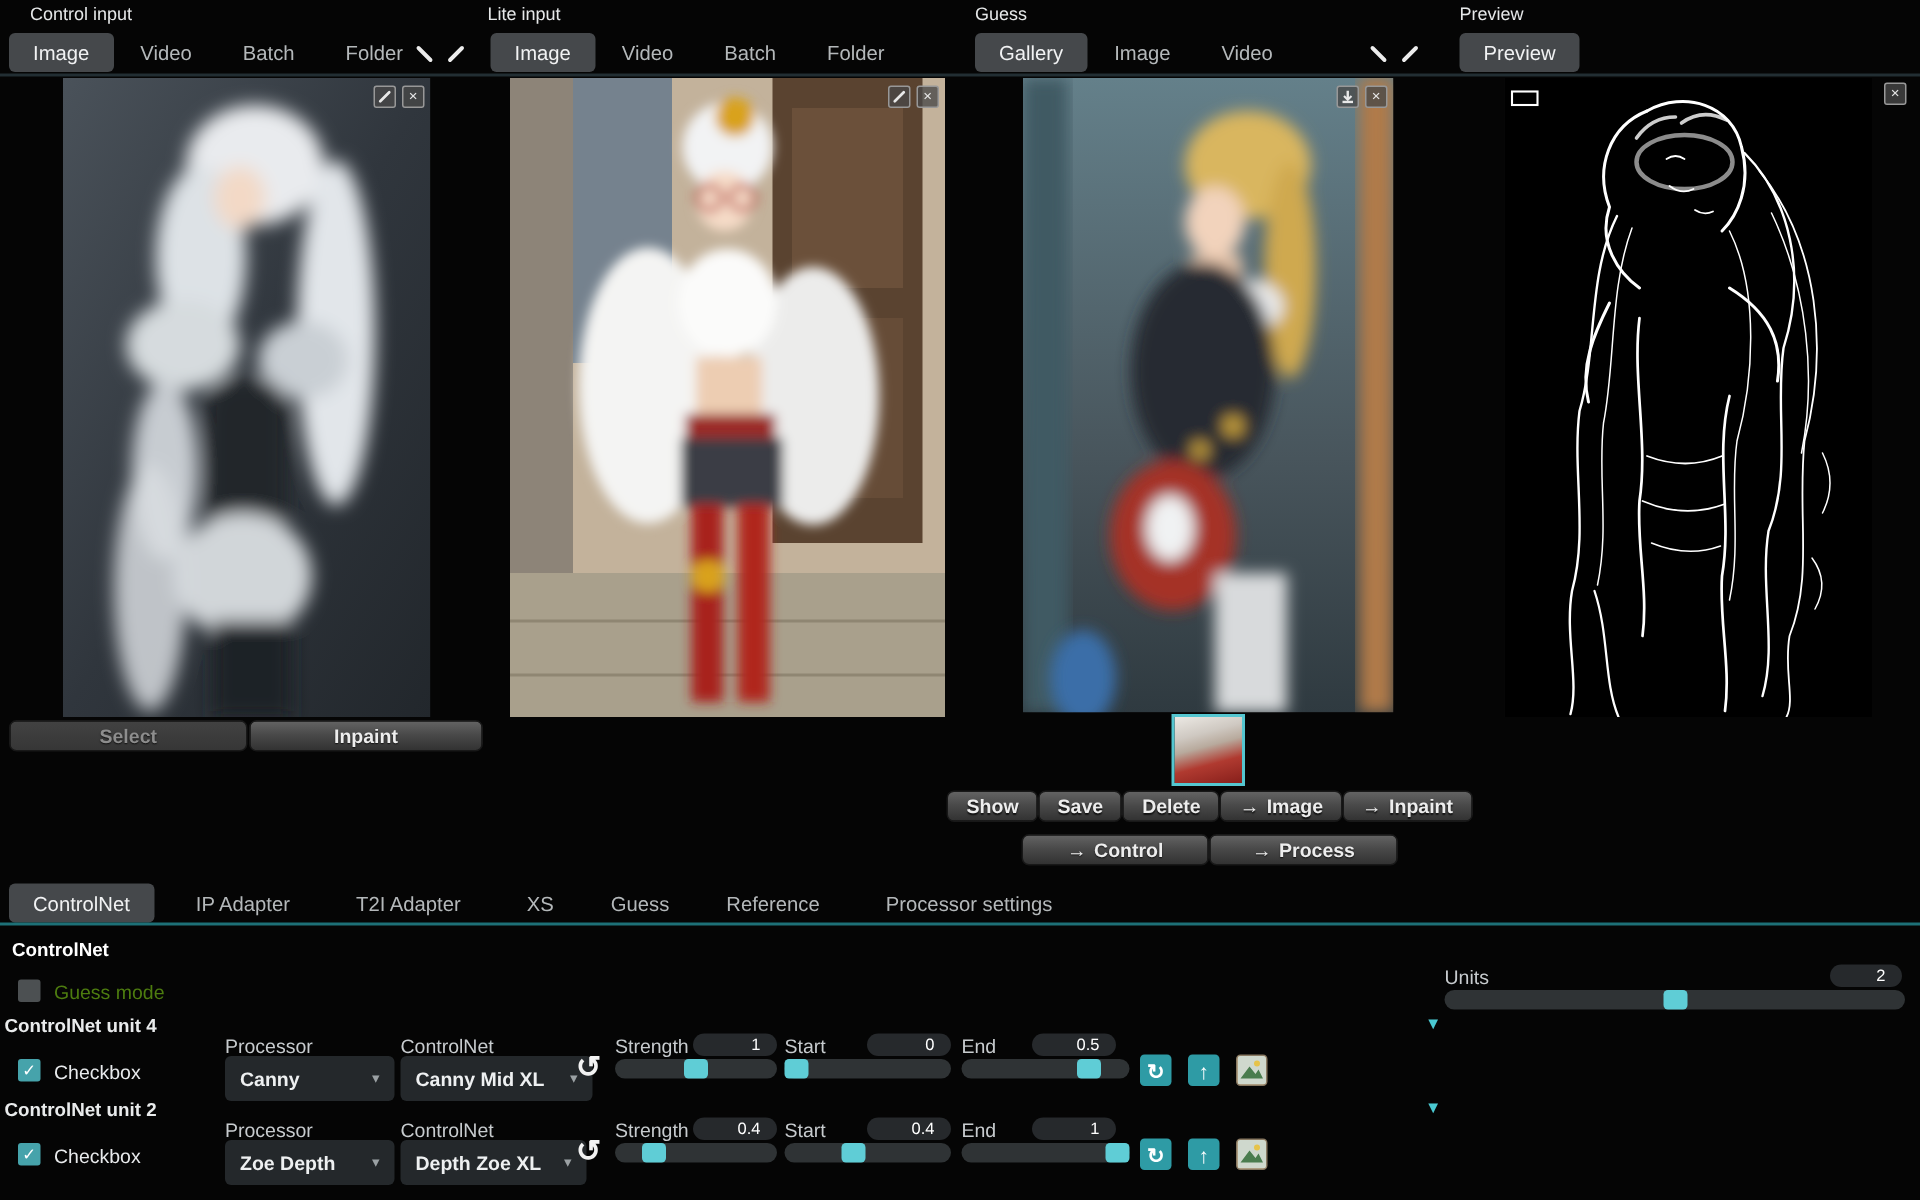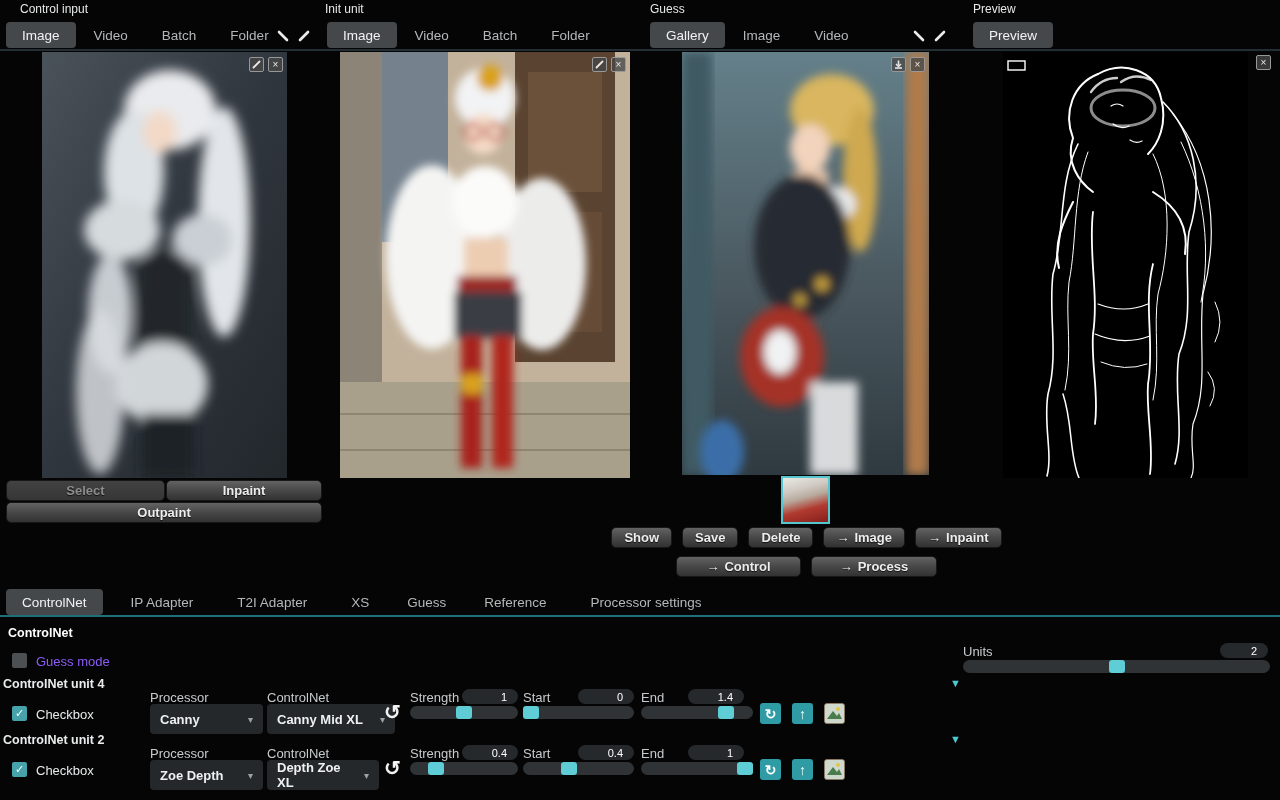--- a/index.html
+++ b/index.html
@@ -15,21 +15,21 @@
   .corner{position:absolute;top:5px;right:4px;display:flex;gap:4px;}
   .cbtn{width:15px;height:15px;background:rgba(72,72,72,.78);border:1px solid #989898;border-radius:2px;color:#e8e8e8;
         font-size:10px;line-height:1;display:flex;align-items:center;justify-content:center;padding:0;cursor:pointer;}
   .gbtn{position:absolute;background:linear-gradient(#636363,#4a4a4a 45%,#323232);border:1px solid #181818;border-radius:5px;
         color:#ededed;font-size:13px;font-weight:600;text-shadow:0 1px 1px rgba(0,0,0,.75);
         display:flex;align-items:center;justify-content:center;height:21px;box-sizing:border-box;cursor:pointer;}
   .gbtn.disabled{background:linear-gradient(#424242,#363636);color:#8d8d8d;}
   .fbtn{background:linear-gradient(#636363,#4a4a4a 45%,#323232);border:1px solid #181818;border-radius:5px;
         color:#ededed;font-size:13px;font-weight:600;text-shadow:0 1px 1px rgba(0,0,0,.75);
         display:flex;align-items:center;justify-content:center;height:21px;padding:0 12px;box-sizing:border-box;cursor:pointer;}
-  .actrow{position:absolute;left:645px;width:323px;display:flex;gap:10px;justify-content:center;}
+  .actrow{position:absolute;left:645px;width:323px;display:flex;justify-content:center;}
   .arrow-ic{font-weight:700;margin-right:5px;}
   .thumb{position:absolute;left:781px;top:476px;width:49px;height:48px;border:2px solid #54c6d0;box-sizing:border-box;
          background:linear-gradient(165deg,#ece9e4 0%,#cfc9c2 28%,#b8aa9d 45%,#b03a30 68%,#871f1b 100%);cursor:pointer;}
   .tealline{position:absolute;left:0;top:615px;width:1280px;height:2px;background:#1d7077;}
   .sechdr{position:absolute;left:8px;top:626px;font-size:12.5px;font-weight:700;color:#ffffff;}
   .unit-title{position:absolute;left:3px;font-size:12.5px;font-weight:700;color:#e9ebec;}
   .flabel{position:absolute;font-size:13px;color:#c7cbce;}
   .dropdown{position:absolute;height:30px;background:#24282b;border-radius:4px;display:flex;align-items:center;
             justify-content:space-between;padding:0 10px;box-sizing:border-box;color:#eef0f1;font-size:13px;font-weight:600;cursor:pointer;}
   .caret{color:#9ba1a4;font-size:10px;margin-left:6px;}
@@ -47,21 +47,21 @@
           background:#c9b08a;display:flex;align-items:center;justify-content:center;cursor:pointer;overflow:hidden;}
   .resetbtn{position:absolute;color:#f2f2f2;font-size:20px;line-height:1;background:none;border:none;padding:0;cursor:pointer;font-weight:700;}
   .tri{position:absolute;color:#4ac9d2;font-size:11px;cursor:pointer;}
 </style>
 </head>
 <body>
 
 <div class="screen">
 
   <div class="plabel" style="left:20px">Control input</div>
-  <div class="plabel" style="left:325px">Init unit</div>
+  <div class="plabel" style="left:325px">Lite input</div>
   <div class="plabel" style="left:650px">Guess</div>
   <div class="plabel" style="left:973px">Preview</div>
 
   <div class="tabrow" style="left:6px">
     <div class="tab selected">Image</div>
     <div class="tab">Video</div>
     <div class="tab">Batch</div>
     <div class="tab">Folder</div>
   </div>
   <span class="pen" style="left:274px">
@@ -255,21 +255,20 @@
         <path d="M212,250 q10,20 0,40" stroke-width="1"></path>
         <path d="M118,30 q14,-10 30,-2" stroke-width="2.4" opacity=".8"></path>
         <path d="M88,40 q10,-14 26,-14" stroke-width="2.4" opacity=".8"></path>
       </g>
     </svg>
   </div>
   <button class="cbtn" style="position:absolute;left:1256px;top:55px">×</button>
 
   <button class="gbtn disabled" style="left:6px;top:480px;width:159px">Select</button>
   <button class="gbtn" style="left:166px;top:480px;width:156px">Inpaint</button>
-  <button class="gbtn" style="left:6px;top:502px;width:316px">Outpaint</button>
 
   <div class="thumb"></div>
 
   <div class="actrow" style="top:527px">
     <button class="fbtn">Show</button>
     <button class="fbtn">Save</button>
     <button class="fbtn">Delete</button>
     <button class="fbtn">
       <span class="arrow-ic">→</span>
       <span>Image</span>
@@ -298,21 +297,21 @@
     <div class="tab" style="margin-left:10px">XS</div>
     <div class="tab" style="margin-left:4px">Guess</div>
     <div class="tab" style="margin-left:4px">Reference</div>
     <div class="tab" style="margin-left:10px">Processor settings</div>
   </div>
   <div class="tealline"></div>
 
   <div class="sechdr">ControlNet</div>
 
   <div class="checkbox off" style="left:12px;top:653px"></div>
-  <div class="flabel" style="left:36px;top:654px;color:#8b5cf6">Guess mode</div>
+  <div class="flabel" style="left:36px;top:654px;color:#4d7c0f">Guess mode</div>
 
   <div class="flabel" style="left:963px;top:644px">Units</div>
   <div class="numbox" style="left:1220px;top:643px;width:48px">2</div>
   <div class="slider" style="left:963px;top:660px;width:307px">
     <div class="handle" style="left: 50%; margin-left: -8px;"></div>
   </div>
 
   <div class="unit-title" style="top:677px">ControlNet unit 4</div>
   <div class="tri" style="left:950px;top:677px">▼</div>
 
@@ -341,21 +340,21 @@
     <div class="handle" style="left: 50%; margin-left: -8px;"></div>
   </div>
 
   <div class="flabel" style="left:523px;top:690px">Start</div>
   <div class="numbox" style="left:578px;top:689px">0</div>
   <div class="slider" style="left:523px;top:706px;width:111px">
     <div class="handle" style="left: 0%; margin-left: 0px;"></div>
   </div>
 
   <div class="flabel" style="left:641px;top:690px">End</div>
-  <div class="numbox" style="left:688px;top:689px">1.4</div>
+  <div class="numbox" style="left:688px;top:689px">0.5</div>
   <div class="slider" style="left:641px;top:706px;width:112px">
     <div class="handle" style="left: 80%; margin-left: -12.8px;"></div>
   </div>
 
   <button class="tealbtn" style="left:760px;top:703px">↻</button>
   <button class="tealbtn" style="left:792px;top:703px">↑</button>
   <button class="imgbtn" style="left:824px;top:703px">
     <svg width="19" height="19" viewBox="0 0 19 19">
       <rect width="19" height="19" fill="#cfd8cd"></rect>
       <polygon points="2,15 8,7 12,12 14,9 17,15" fill="#4a7c4e"></polygon>
@@ -371,21 +370,21 @@
   </div>
   <div class="flabel" style="left:36px;top:763px;color:#e8eaec">Checkbox</div>
 
   <div class="flabel" style="left:150px;top:746px">Processor</div>
   <div class="dropdown" style="left:150px;top:760px;width:113px">
     <span>Zoe Depth</span>
     <span class="caret">▾</span>
   </div>
 
   <div class="flabel" style="left:267px;top:746px">ControlNet</div>
-  <div class="dropdown" style="left:267px;top:760px;width:112px">
+  <div class="dropdown" style="left:267px;top:760px;width:124px">
     <span>Depth Zoe XL</span>
     <span class="caret">▾</span>
   </div>
 
   <button class="resetbtn" style="left:384px;top:758px">↺</button>
 
   <div class="flabel" style="left:410px;top:746px">Strength</div>
   <div class="numbox" style="left:462px;top:745px">0.4</div>
   <div class="slider" style="left:410px;top:762px;width:108px">
     <div class="handle" style="left: 20%; margin-left: -3.2px;"></div>

